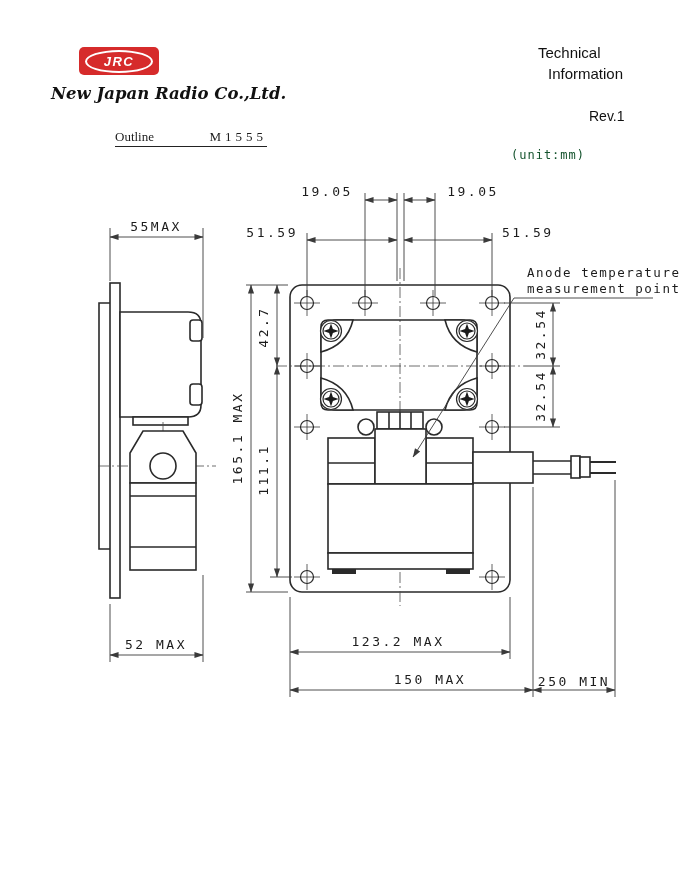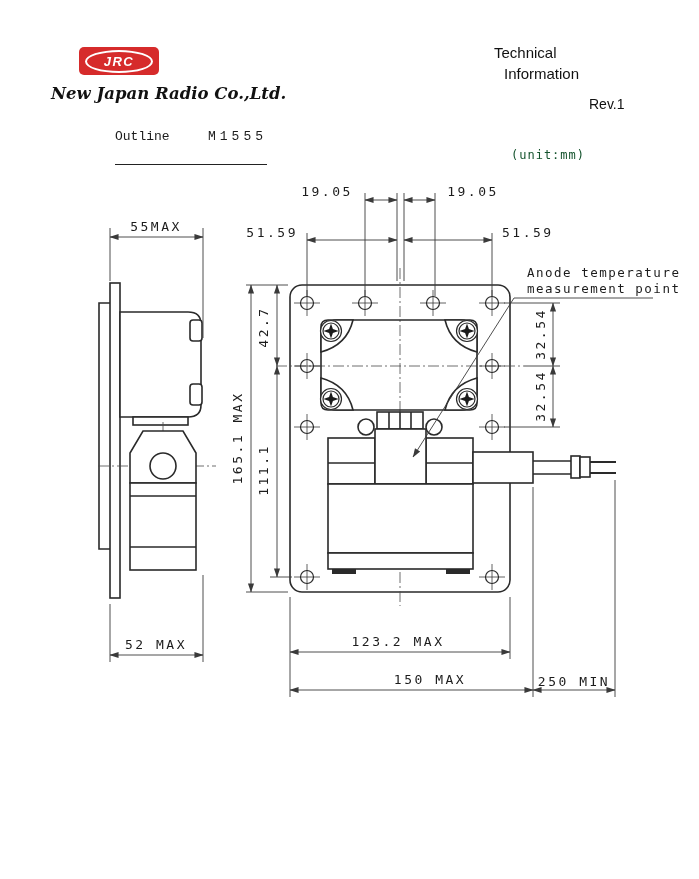--- a/index.html
+++ b/index.html
@@ -7,26 +7,26 @@
         font-family:"Liberation Sans",sans-serif;color:#1c1c1c;}
   
   #logo{position:absolute;left:79px;top:47px;width:80px;height:28px;background:#d62b2b;
         border-radius:5px;display:flex;align-items:center;justify-content:center;}
   #logo .ellipse{width:64px;height:19px;border:2.5px solid #ffffff;border-radius:50%;
         display:flex;align-items:center;justify-content:center;}
   #logo .jrc{color:#ffffff;font-weight:bold;font-style:italic;font-size:13px;letter-spacing:1.5px;
         font-family:"Liberation Sans",sans-serif;line-height:1;}
   #company{position:absolute;left:51px;top:84px;width:220px;font-family:"DejaVu Serif",serif;
         font-style:italic;font-weight:bold;font-size:16.5px;white-space:nowrap;color:#111;}
-  #docinfo{position:absolute;left:494px;top:42px;font-size:15px;line-height:21px;color:#111;}
+  #docinfo{position:absolute;left:538px;top:42px;font-size:15px;line-height:21px;color:#111;}
   #docinfo .l2{display:block;margin-left:10px;}
-  #rev{position:absolute;left:589px;top:96px;font-size:14px;color:#111;}
+  #rev{position:absolute;left:589px;top:108px;font-size:14px;color:#111;}
   #outline-title{position:absolute;left:115px;top:129px;width:152px;display:flex;
-        justify-content:space-between;border-bottom:1.5px solid #222;padding-bottom:20px;
-        font-family:Liberation Mono, monospace;font-size:13px;color:#1c1c1c;}
+        justify-content:space-between;border-bottom:1.5px solid #222;padding-bottom:1px;
+        font-family:Liberation Serif, serif;font-size:13px;color:#1c1c1c;}
   #outline-title .model{letter-spacing:4px;}
   #unit-note{position:absolute;left:511px;top:148px;font-family:"DejaVu Sans Mono",monospace;
         font-size:12px;letter-spacing:1px;color:#14532d;}
   
   #drawing{position:absolute;left:0;top:0;}
   .obj{stroke:#2a2a2a;stroke-width:1.6;fill:none;}
   .objw{stroke:#2a2a2a;stroke-width:1.6;fill:#ffffff;}
   .cl{stroke:#4a4a4a;stroke-width:0.8;fill:none;stroke-dasharray:11 3 2 3;}
   .dim{stroke:#3a3a3a;stroke-width:0.9;fill:none;}
   .dtxt{font-family:"DejaVu Sans Mono",monospace;font-size:13px;letter-spacing:2.5px;

